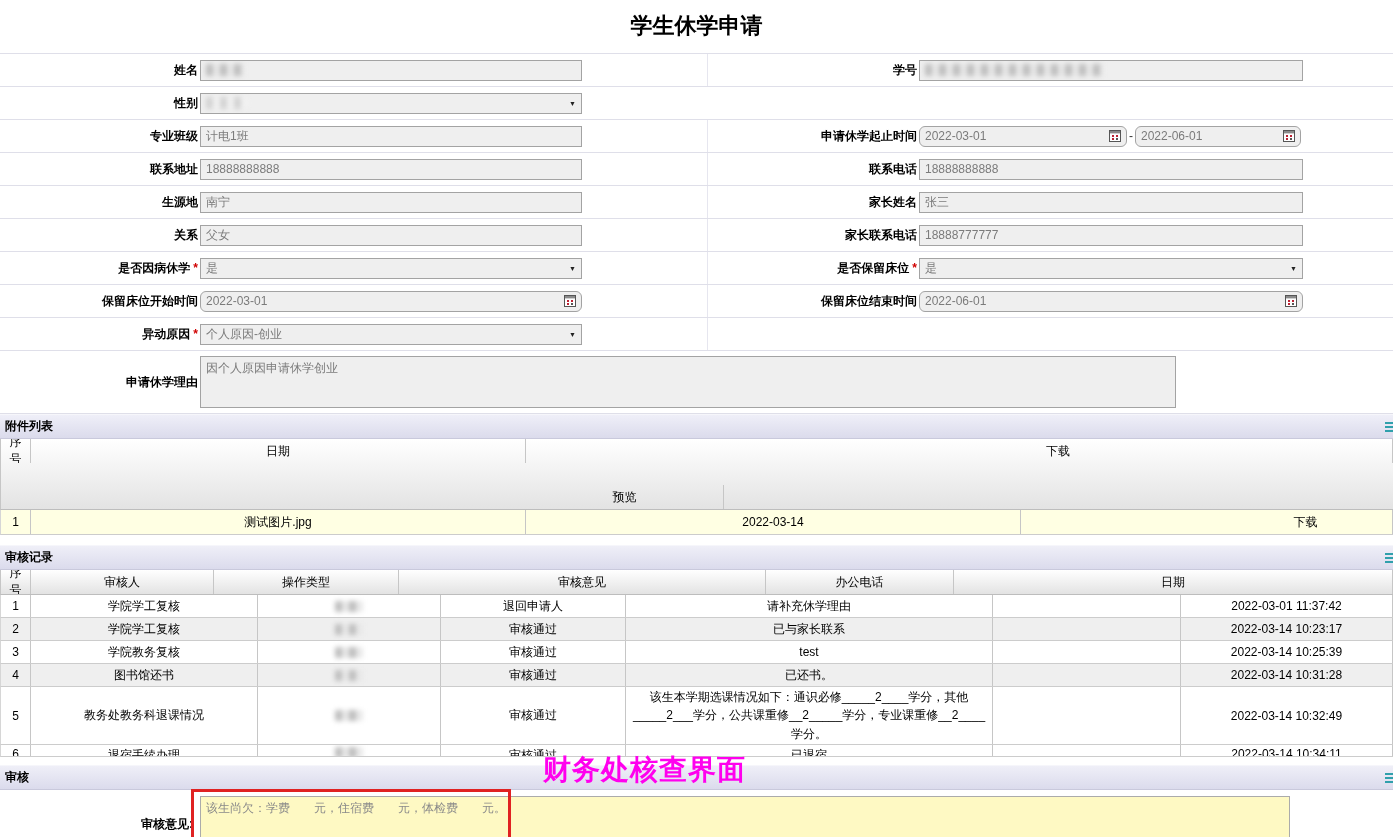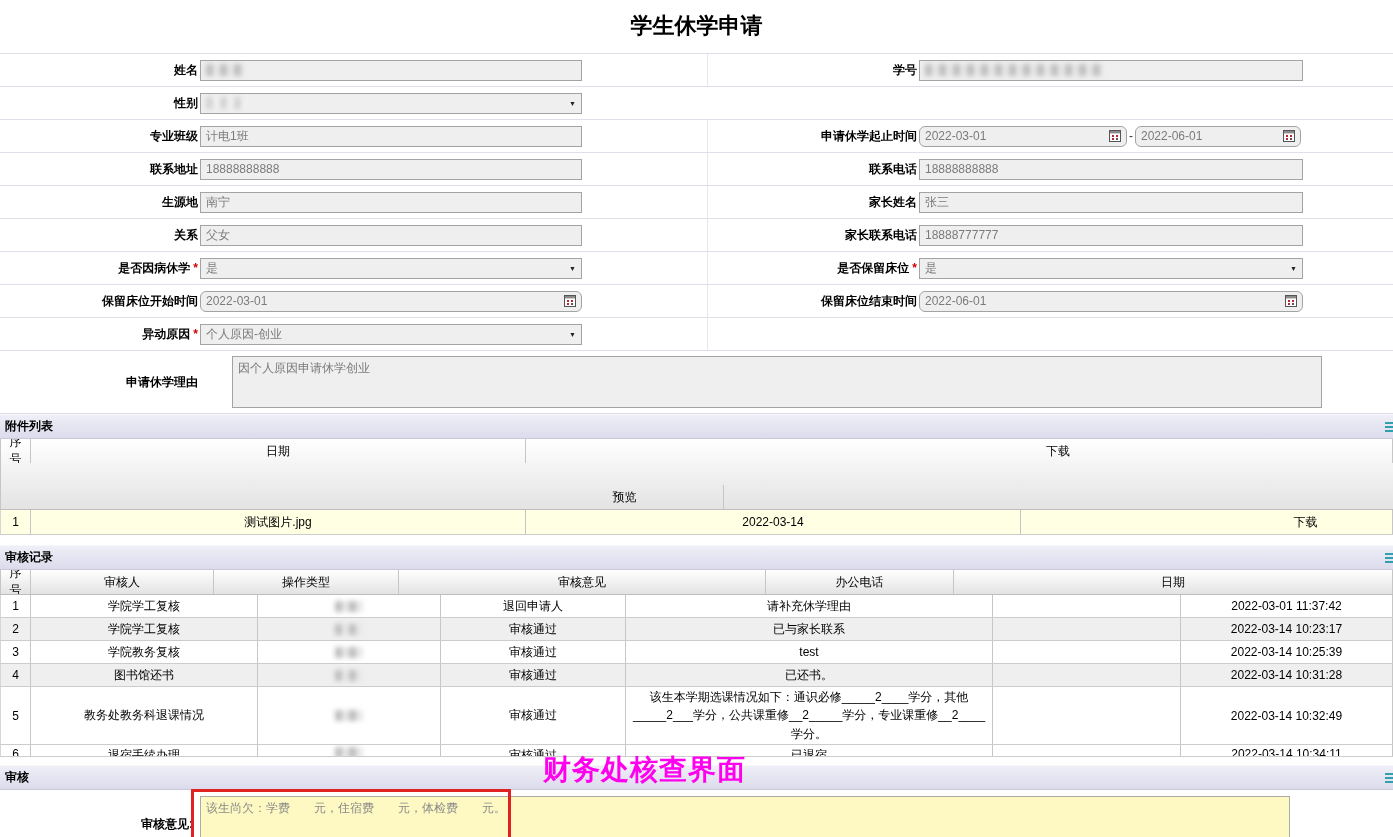--- a/index.html
+++ b/index.html
@@ -22,21 +22,21 @@
   .req { color:#d00000; margin-left:3px; font-weight:bold; }
   .field { height:21px; background:#efefef; border:1px solid #a3a3a3; color:#7b7b7b;
            display:flex; align-items:center; padding:0 5px; overflow:hidden; white-space:nowrap; }
   .w-std-l { width:382px; } .w-std-r { width:384px; }
   .select { justify-content:space-between; }
   .arrow { font-size:7px; color:#222; flex:none; margin-left:4px; }
   .datebox { justify-content:space-between;border-radius:6px; }
   .cal { flex:none; margin-left:4px; display:flex; }
   .date1 { width:208px; } .date2 { width:166px; }
   .dsep { margin:0 2px; color:#333; }
-  .txtarea { height:52px; width:1090px; align-items:flex-start; padding-top:3px;margin-left:32px; }
+  .txtarea { height:52px; width:976px; align-items:flex-start; padding-top:3px; }
 
   
   .blur { filter:blur(2.5px); background:repeating-linear-gradient(90deg,#bdbdbd 0 7px,#e8e8e8 7px 14px); height:12px; border-radius:2px; }
   .b-name { width:38px; } .b-gender { width:42px; background:repeating-linear-gradient(90deg,#d2d2d2 0 7px,#f2f2f2 7px 14px); }
   .b-sid { width:178px; } .b-college { width:330px; height:15px; background:repeating-linear-gradient(90deg,#cwithcfcf 0 9px,#f0f0f0 9px 18px); background:repeating-linear-gradient(90deg,#cfcfcf 0 9px,#f0f0f0 9px 18px); }
   .b-rev { width:28px; height:11px; margin:0 auto; }
 
   
   .secbar { height:25px; background:linear-gradient(#efeff8,#dbdbec); border-top:1px solid #f6f6fb;
             border-bottom:1px solid #c9c9dc; display:flex; align-items:center; padding:0 5px;

